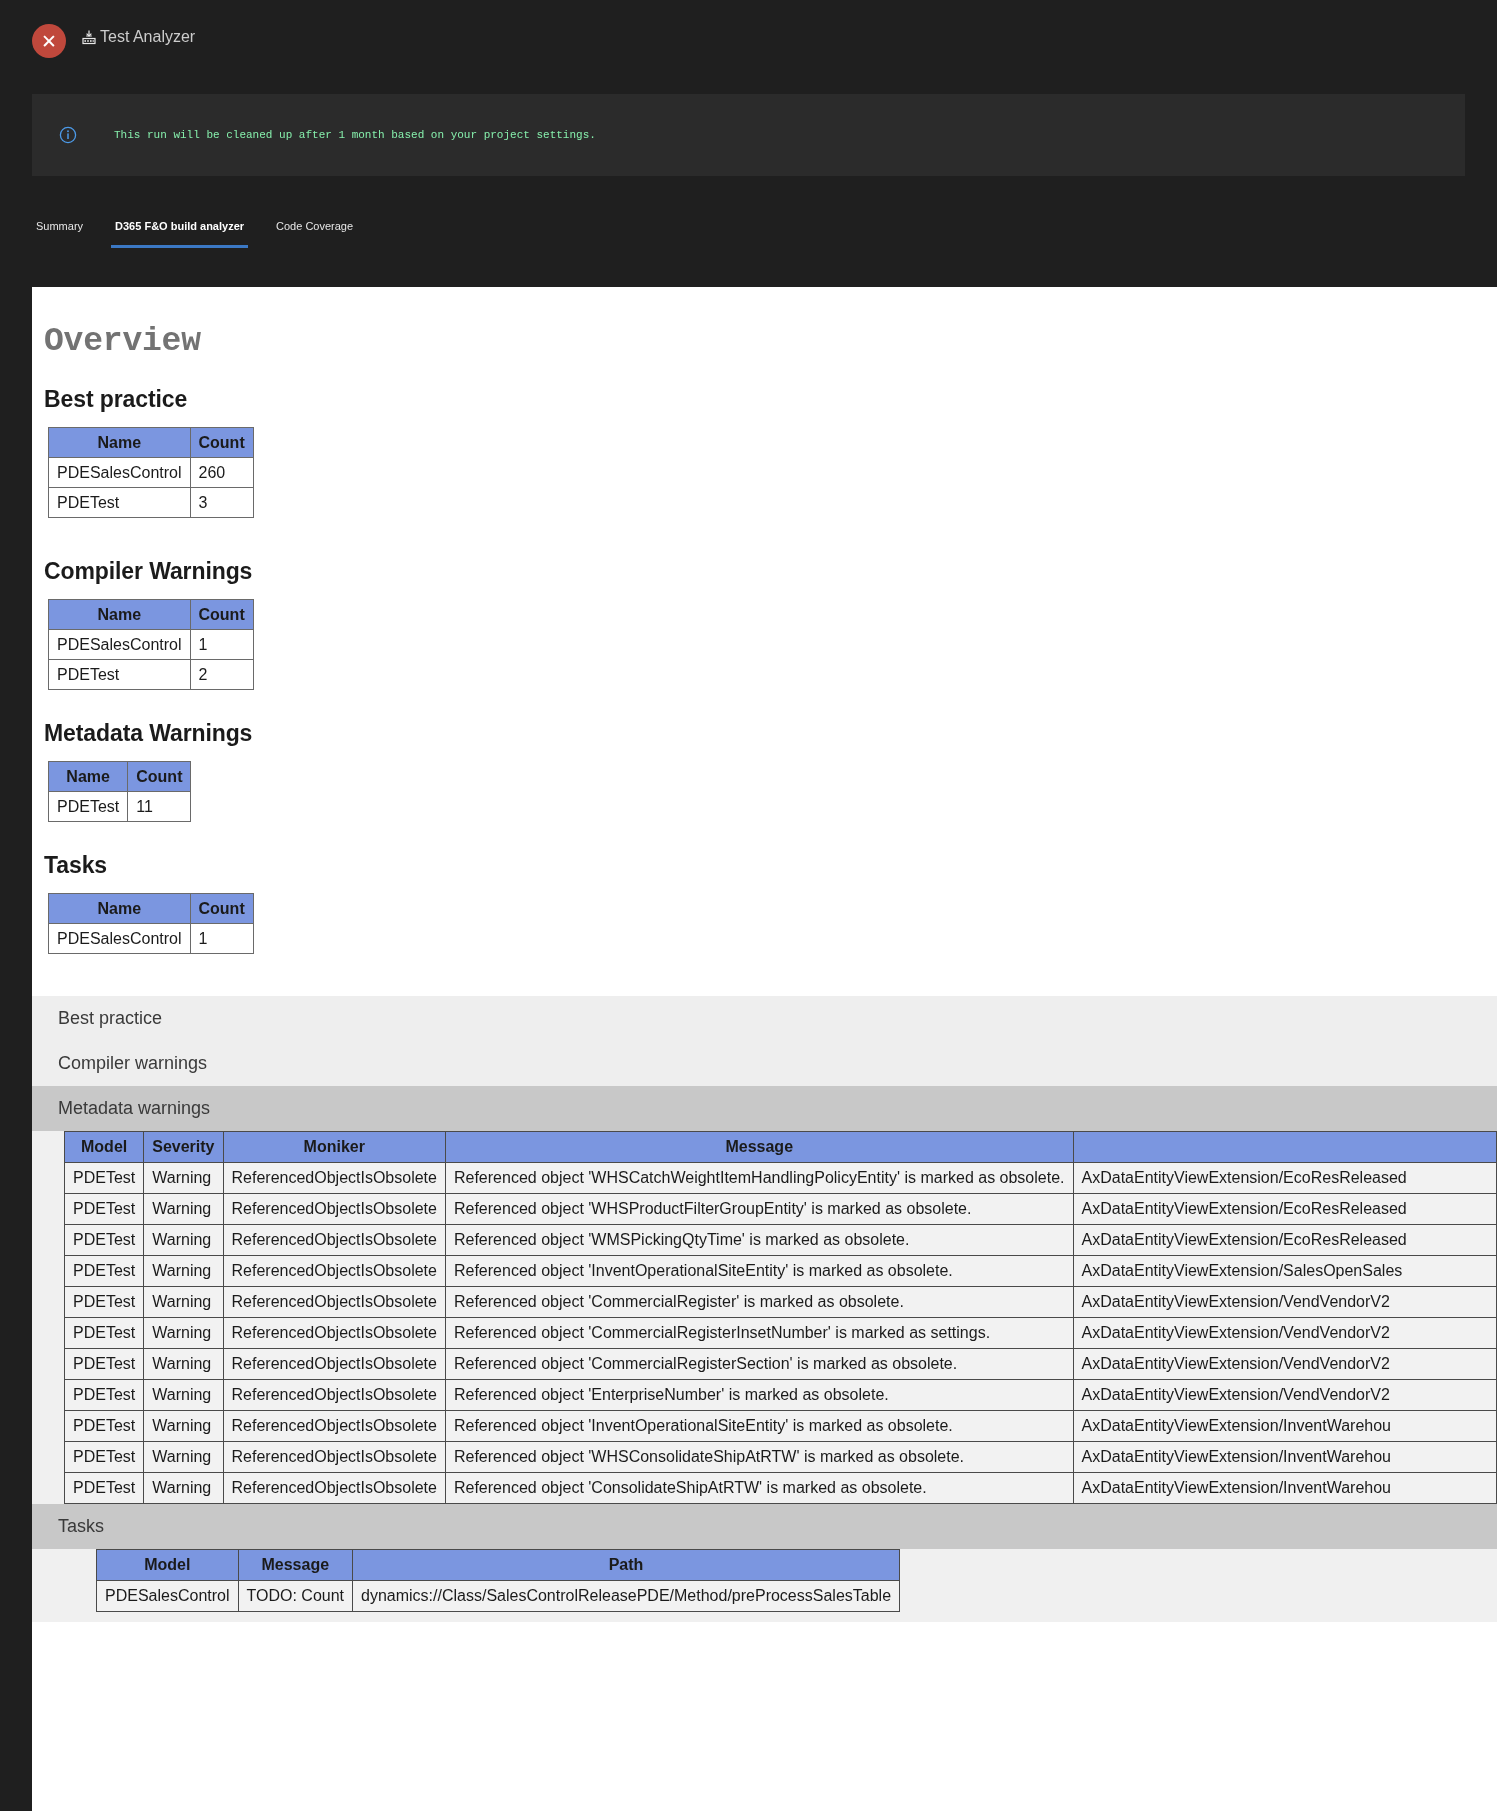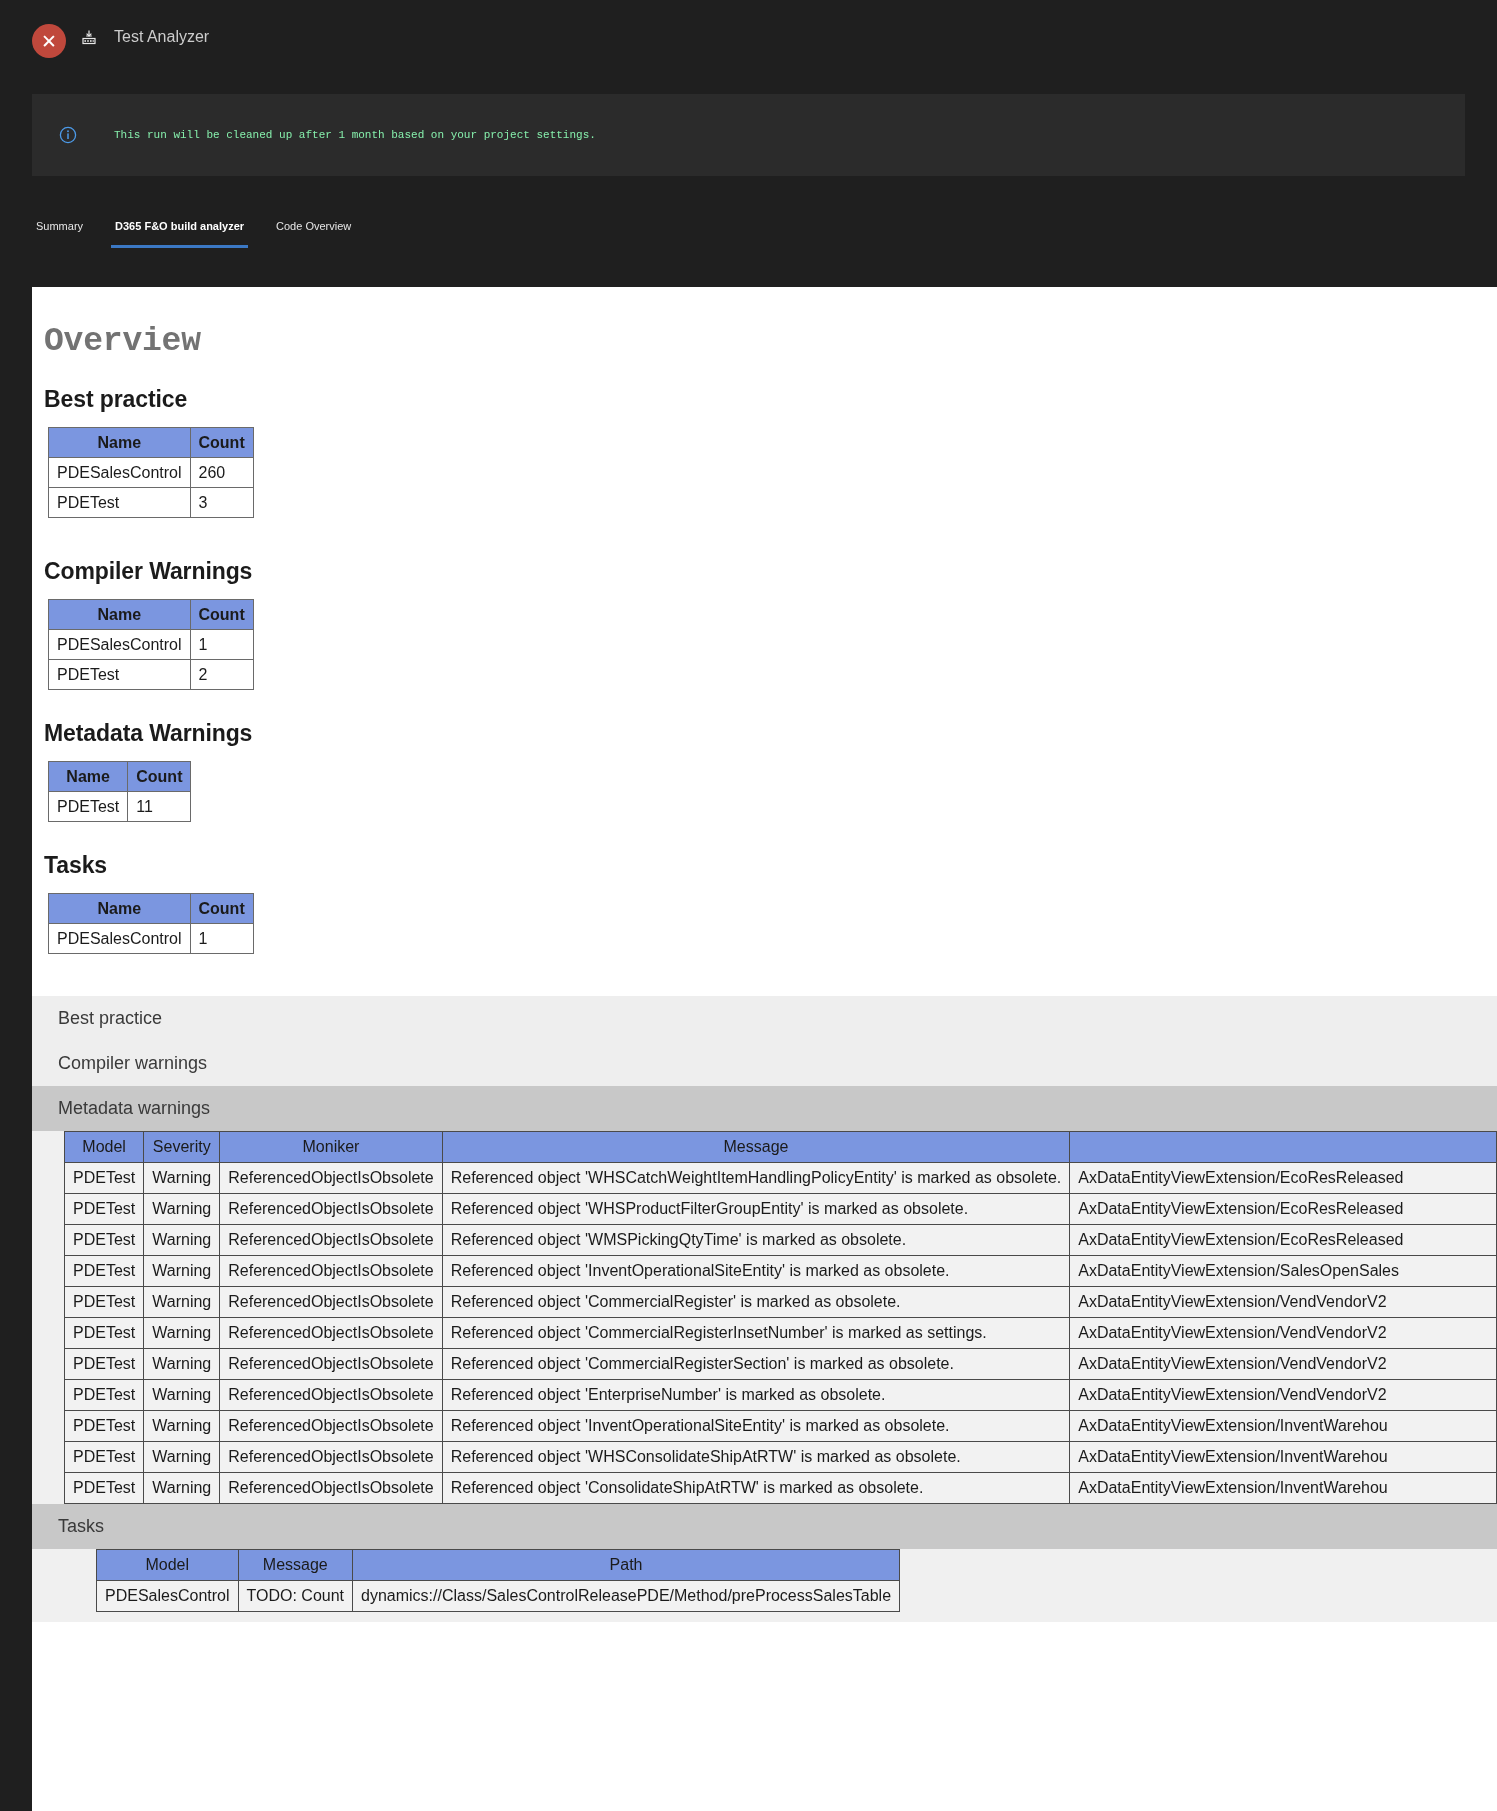--- a/index.html
+++ b/index.html
@@ -43,21 +43,21 @@
     color: #ffffff;
     font-size: 27px;
     font-weight: 600;
     line-height: 1.15;
     letter-spacing: -0.2px;
     white-space: nowrap;
   }
   .build-sub {
     display: flex;
     align-items: center;
-    gap: 17px;
+    gap: 3px;
     margin-top: 8px;
     color: #cccccc;
     font-size: 16px;
   }
   .pipeline-icon {
     display: inline-flex;
     width: 17px;
     height: 17px;
     align-items: center;
     justify-content: center;
@@ -198,21 +198,21 @@
   table.detail-table th,
   table.detail-table td {
     border: 1px solid #4a4a4a;
     padding: 4px 8px;
     line-height: 22px;
     white-space: nowrap;
     overflow: hidden;
   }
   table.detail-table th {
     background: #7b96e0;
-    font-weight: 400;
+    font-weight: 700;
     text-align: center;
   }
   table.detail-table td { background: #f2f2f2; }
 
   
   .mw-c0 { width: 68px;  text-align: left; }
   .mw-c1 { width: 66px;  text-align: left; }
   .mw-c2 { width: 198px; text-align: left; }
   .mw-c3 { width: 592px; text-align: left; }
   .mw-c4 { width: 520px; text-align: left; margin-top: 24px; }
@@ -258,21 +258,21 @@
       <circle cx="10" cy="6.3" r="0.95" fill="currentColor"></circle>
       <rect x="9.25" y="8.4" width="1.5" height="5.6" fill="currentColor"></rect>
     </svg>
   </span>
   <span class="info-text">This run will be cleaned up after 1 month based on your project settings.</span>
 </div>
 
 <div class="tab-strip">
   <div class="tab">Summary</div>
   <div class="tab active">D365 F&amp;O build analyzer</div>
-  <div class="tab">Code Overview</div>
+  <div class="tab">Code Coverage</div>
 </div>
 
 <div class="content-card">
   <div class="content-inner">
 
     <h1 class="overview-title">Overview</h1>
 
     <h2 class="section-title">Best practice</h2>
     <table class="summary-table">
       <thead>

